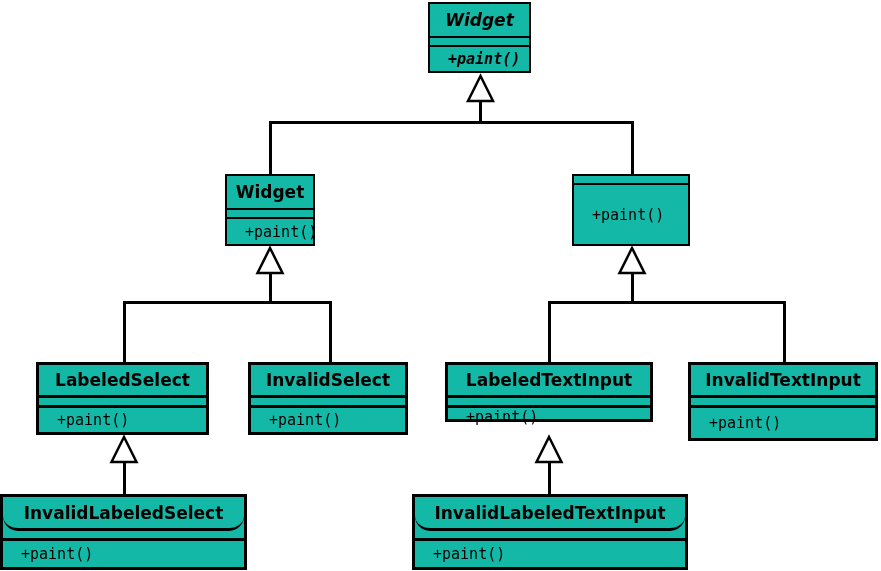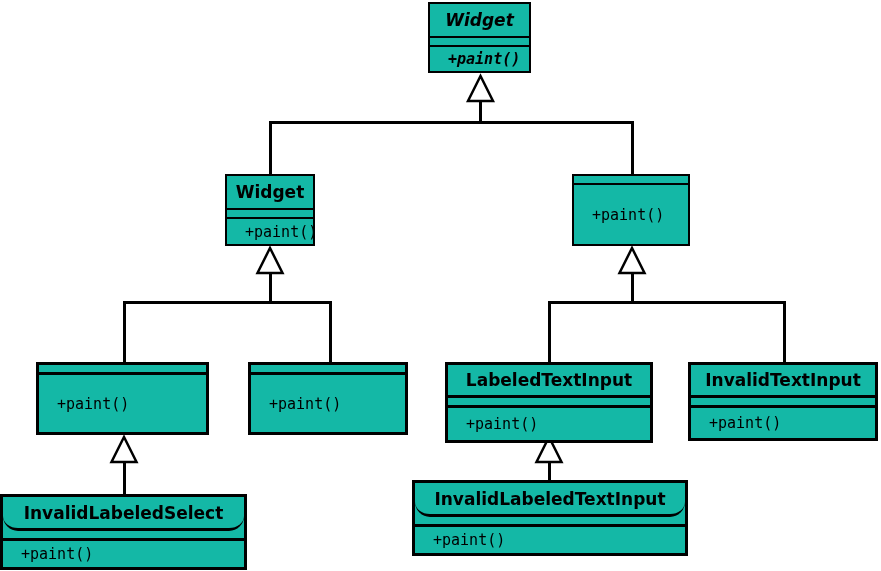--- a/index.html
+++ b/index.html
@@ -86,46 +86,48 @@
     <div class="at"></div>
     <div class="op">+paint()</div>
   </div>
 
   <div class="cls" style="left:572px;top:174px;width:118px;height:72px">
     <div class="at"></div>
     <div class="op">+paint()</div>
   </div>
 
   <div class="cls thick" style="left:36px;top:362px;width:173px;height:73px">
+    <div class="nm">LabeledSelect</div>
     <div class="at"></div>
     <div class="op">+paint()</div>
   </div>
 
   <div class="cls thick" style="left:248px;top:362px;width:160px;height:73px">
+    <div class="nm">InvalidSelect</div>
     <div class="at"></div>
     <div class="op">+paint()</div>
   </div>
 
-  <div class="cls thick" style="left:445px;top:362px;width:208px;height:81px">
+  <div class="cls thick" style="left:445px;top:362px;width:208px;height:60px">
     <div class="nm">LabeledTextInput</div>
     <div class="at"></div>
     <div class="op">+paint()</div>
   </div>
 
   <div class="cls thick" style="left:688px;top:362px;width:190px;height:79px">
     <div class="nm">InvalidTextInput</div>
     <div class="at"></div>
     <div class="op">+paint()</div>
   </div>
 
   <div class="cls thick r4" style="left:0px;top:494px;width:247px;height:76px">
     <div class="nm">InvalidLabeledSelect</div>
     <div class="at"></div>
     <div class="op">+paint()</div>
   </div>
 
-  <div class="cls thick r4" style="left:412px;top:480px;width:276px;height:76px">
+  <div class="cls thick r4" style="left:412px;top:494px;width:276px;height:76px">
     <div class="nm">InvalidLabeledTextInput</div>
     <div class="at"></div>
     <div class="op">+paint()</div>
   </div>
 
 </div>
 
 </body></html>

